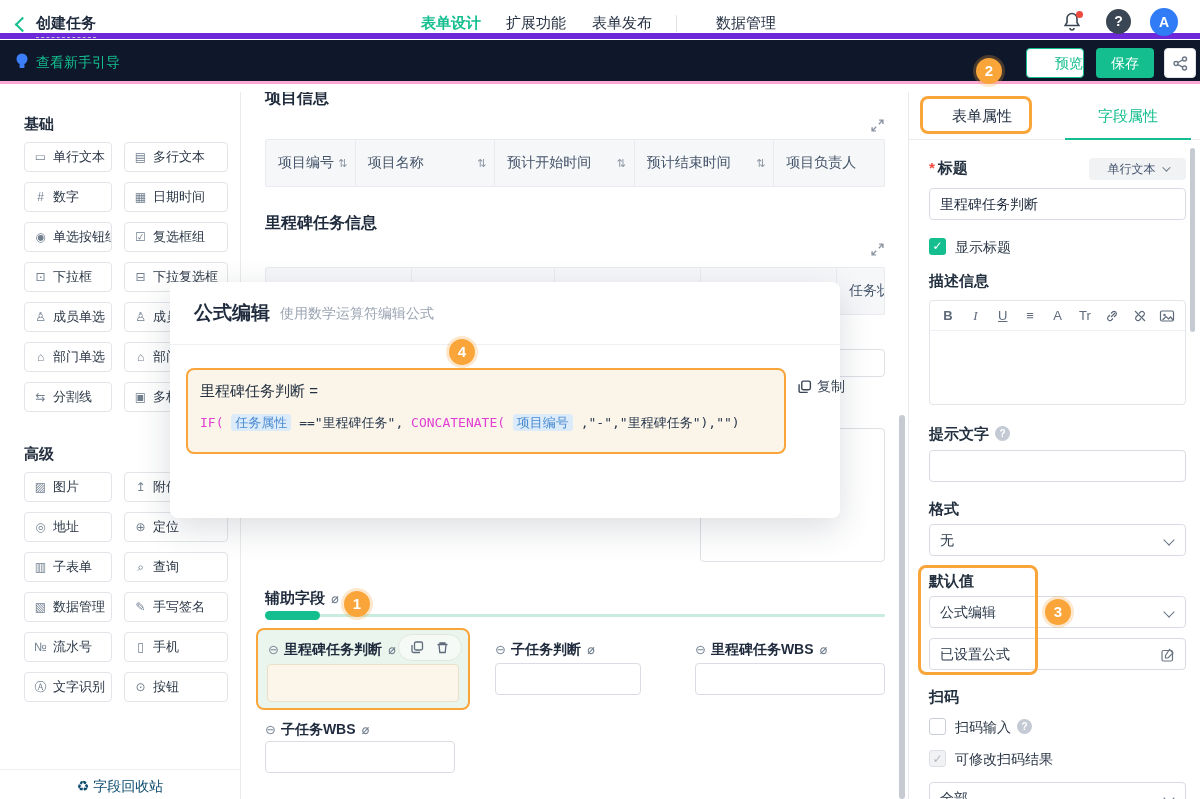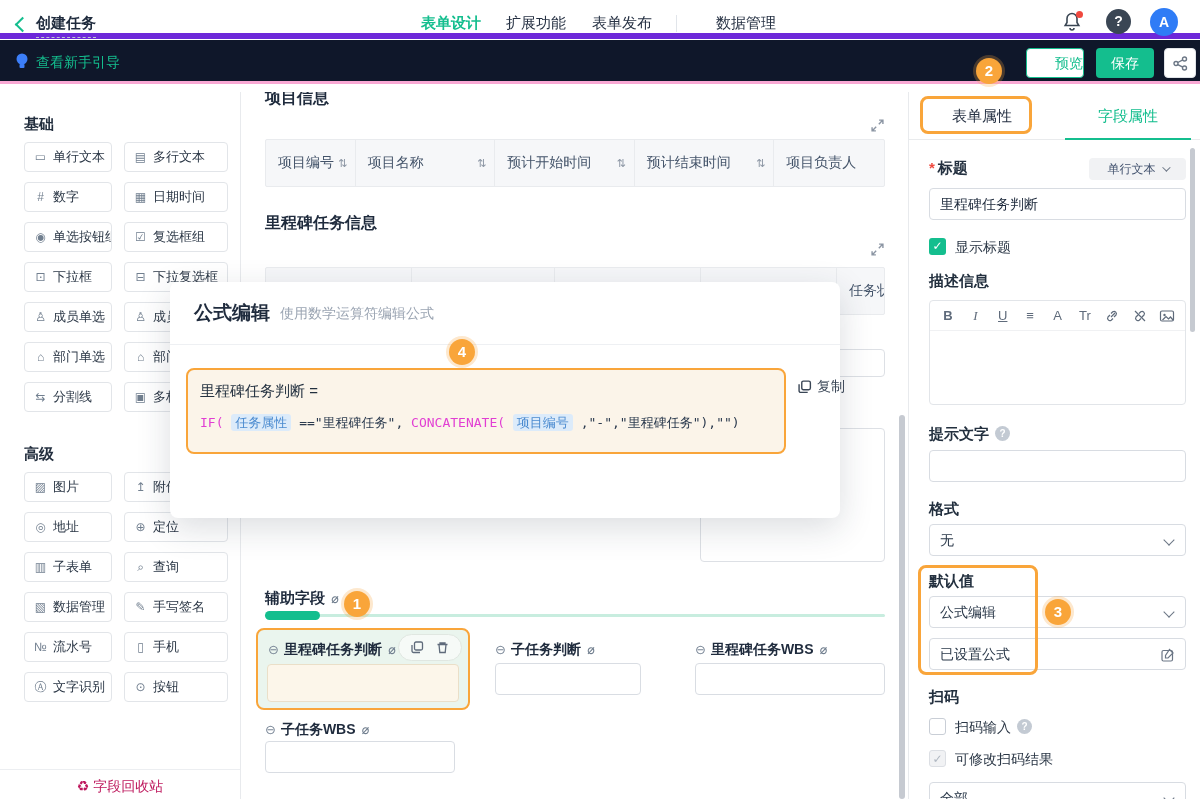--- a/index.html
+++ b/index.html
@@ -28,21 +28,21 @@
   .btn-save { position:absolute; left:1096px; top:8px; width:58px; height:30px; background:#14BE8E; color:#fff; border-radius:4px; font-size:14px; text-align:center; line-height:30px; cursor:pointer; }
   .btn-share { position:absolute; left:1164px; top:8px; width:32px; height:30px; border:1px solid #E1E4E8; border-radius:4px; background:#fff; cursor:pointer; display:flex; align-items:center; justify-content:center; }
 
   
   .sidebar { position:absolute; left:0; top:92px; width:241px; height:707px; background:#fff; border-right:1px solid #E8EAED; }
   .sb-h { position:absolute; left:24px; font-size:15px; font-weight:bold; color:#222E3E; }
   .sb-grid { position:absolute; left:24px; width:204px; display:grid; grid-template-columns:88px 104px; column-gap:12px; row-gap:10px; }
   .fbtn { height:30px; border:1px solid #E2E5E9; border-radius:4px; background:#fff; display:flex; align-items:center; padding:0 6px 0 8px; cursor:pointer; overflow:hidden; white-space:nowrap; }
   .fic { width:15px; font-size:12px; color:#717F8F; margin-right:5px; flex:none; text-align:center; }
   .flabel { font-size:13px; color:#2A3645; }
-  .sb-foot { position:absolute; left:0; bottom:0; width:240px; height:30px; border-top:1px solid #ECEEF1; text-align:center; font-size:14px; color:#be185d; padding-top:8px; cursor:pointer; }
+  .sb-foot { position:absolute; left:0; bottom:0; width:240px; height:30px; border-top:1px solid #ECEEF1; text-align:center; font-size:14px; color:#0c4a6e; padding-top:8px; cursor:pointer; }
 
   
   .canvas { position:absolute; left:241px; top:92px; width:667px; height:707px; background:#fff; overflow:hidden; }
   .c-abs { position:absolute; }
   .sec-title { font-size:16px; font-weight:bold; color:#1F2B3D; }
   .expand-ic { position:absolute; cursor:pointer; }
   .gtable { position:absolute; display:flex; height:48px; border:1px solid #E9EBEE; background:#F6F7F9; border-radius:2px; }
   .gcell { display:flex; align-items:center; justify-content:space-between; padding:0 8px 0 12px; border-right:1px solid #E9EBEE; font-size:14px; color:#44546A; overflow:hidden; white-space:nowrap; }
   .gcell:last-child { border-right:none; }
   .sort { font-size:11px; color:#8C96A4; margin-left:4px; }

